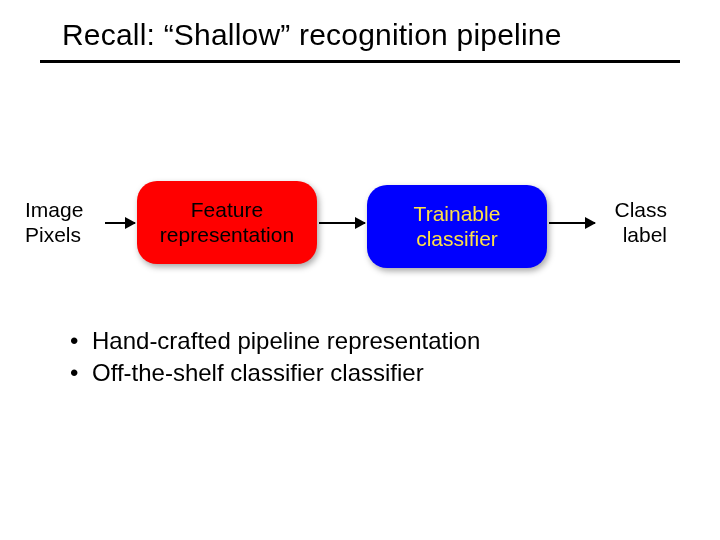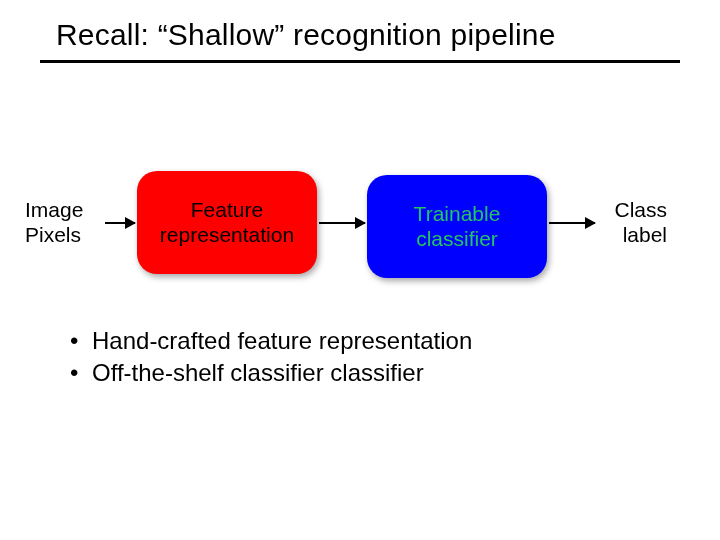--- a/index.html
+++ b/index.html
@@ -12,21 +12,21 @@
     color: #000000;
   }
   .slide {
     position: relative;
     width: 720px;
     height: 540px;
   }
   .title {
     position: absolute;
     top: 18px;
-    left: 56px;
+    left: 62px;
     font-size: 30px;
     letter-spacing: 0.2px;
   }
   .title-underline {
     position: absolute;
     top: 60px;
     left: 40px;
     width: 640px;
     height: 0;
     border-bottom: 3px solid #000000;
@@ -47,37 +47,37 @@
   .node-input {
     width: 78px;
     text-align: left;
   }
   .node-output {
     width: 70px;
     text-align: right;
   }
   .box {
     width: 180px;
-    height: 103px;
+    height: 83px;
     border-radius: 20px;
     box-shadow: 2px 3px 6px rgba(0,0,0,0.35);
     display: flex;
     align-items: center;
     justify-content: center;
     text-align: center;
     font-size: 21px;
     line-height: 1.15;
   }
   .box-red {
     background: #ff0000;
     color: #000000;
   }
   .box-blue {
     background: #0000ff;
-    color: #22c55e;
+    color: #fde047;
     margin-top: 8px;
   }
   .arrow {
     position: relative;
     width: 46px;
     height: 2px;
     background: #000000;
     margin: 0 2px;
   }
   .arrow::after {
@@ -126,21 +126,21 @@
     <div class="box box-blue">
       <span>Trainable<br>classifier</span>
     </div>
     <div class="arrow"></div>
     <div class="node-text node-output">Class<br>label</div>
   </div>
 
   <div class="bullets">
     <div class="b">
       <span class="dot">•</span>
-      <span>Hand-crafted feature representation</span>
+      <span>Hand-crafted pipeline representation</span>
     </div>
     <div class="b">
       <span class="dot">•</span>
       <span>Off-the-shelf classifier classifier</span>
     </div>
   </div>
 
 </div>
 
 </body></html>

